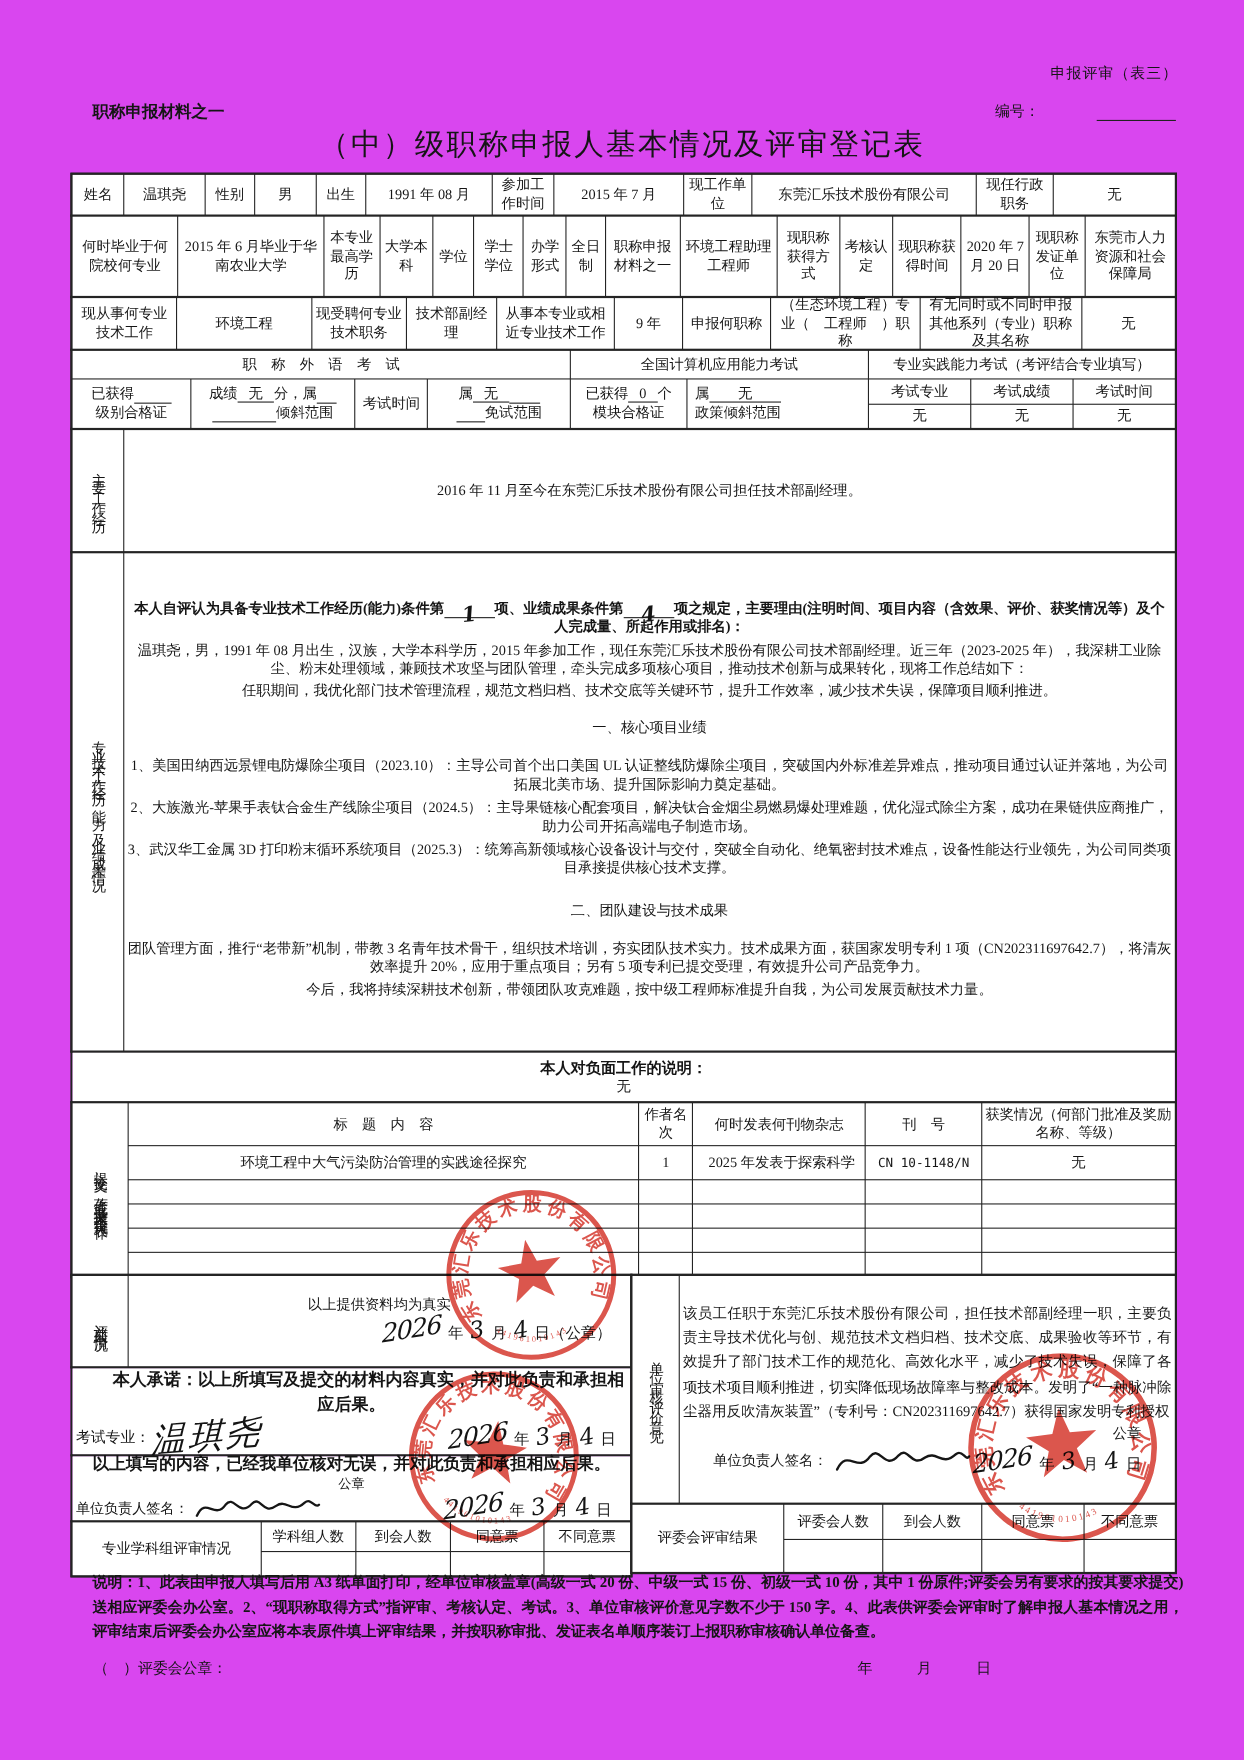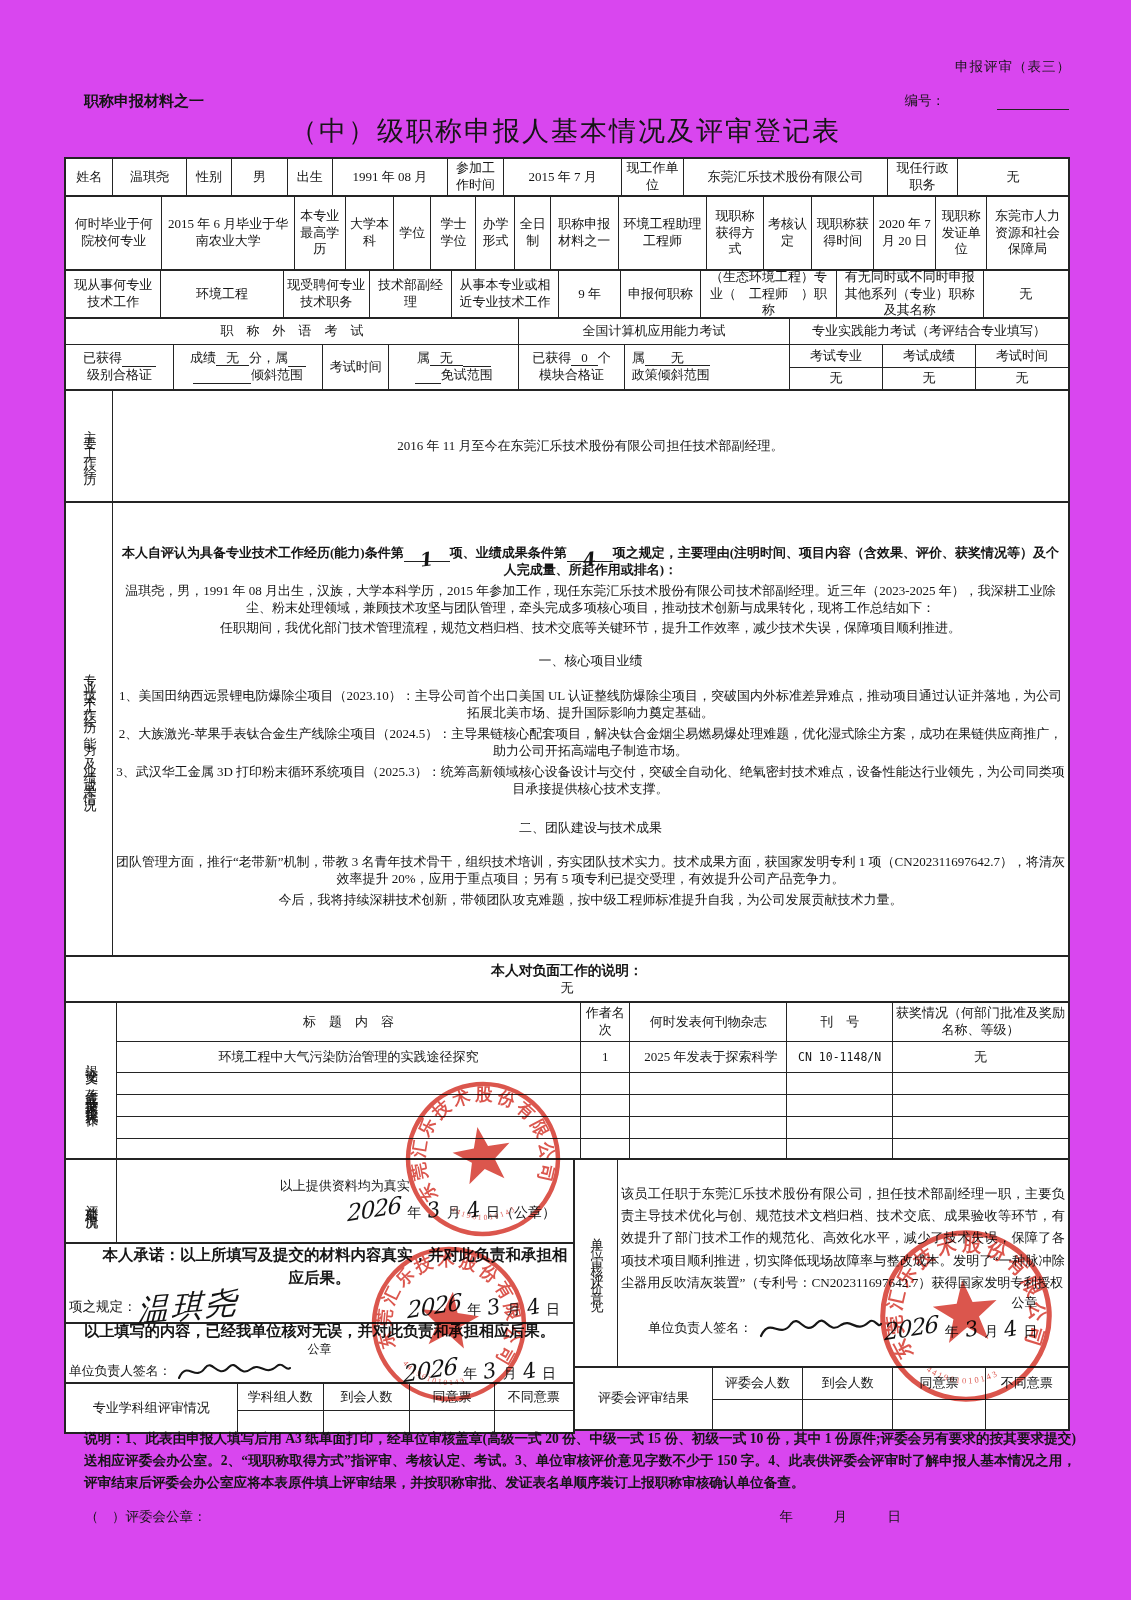--- a/index.html
+++ b/index.html
@@ -260,21 +260,21 @@
               <span class="hw hw-md">4</span>
               <span>日（公章）</span>
             </span>
           </div>
         </div>
 
         <div class="band" id="b10">
           <div class="commit-cell">
             <p class="commit-text">本人承诺：以上所填写及提交的材料内容真实，并对此负责和承担相应后果。</p>
             <div class="signline" style="margin-top:2px">
-              <span>项之规定：</span>
+              <span>考试专业：</span>
               <span class="hw hw-sig">温琪尧</span>
               <span class="dateline" style="flex:1;padding-right:10px">
                 <span class="hw hw-year">2026</span>
                 <span>年</span>
                 <span class="hw hw-md">3</span>
                 <span>月</span>
                 <span class="hw hw-md">4</span>
                 <span>日</span>
               </span>
             </div>

